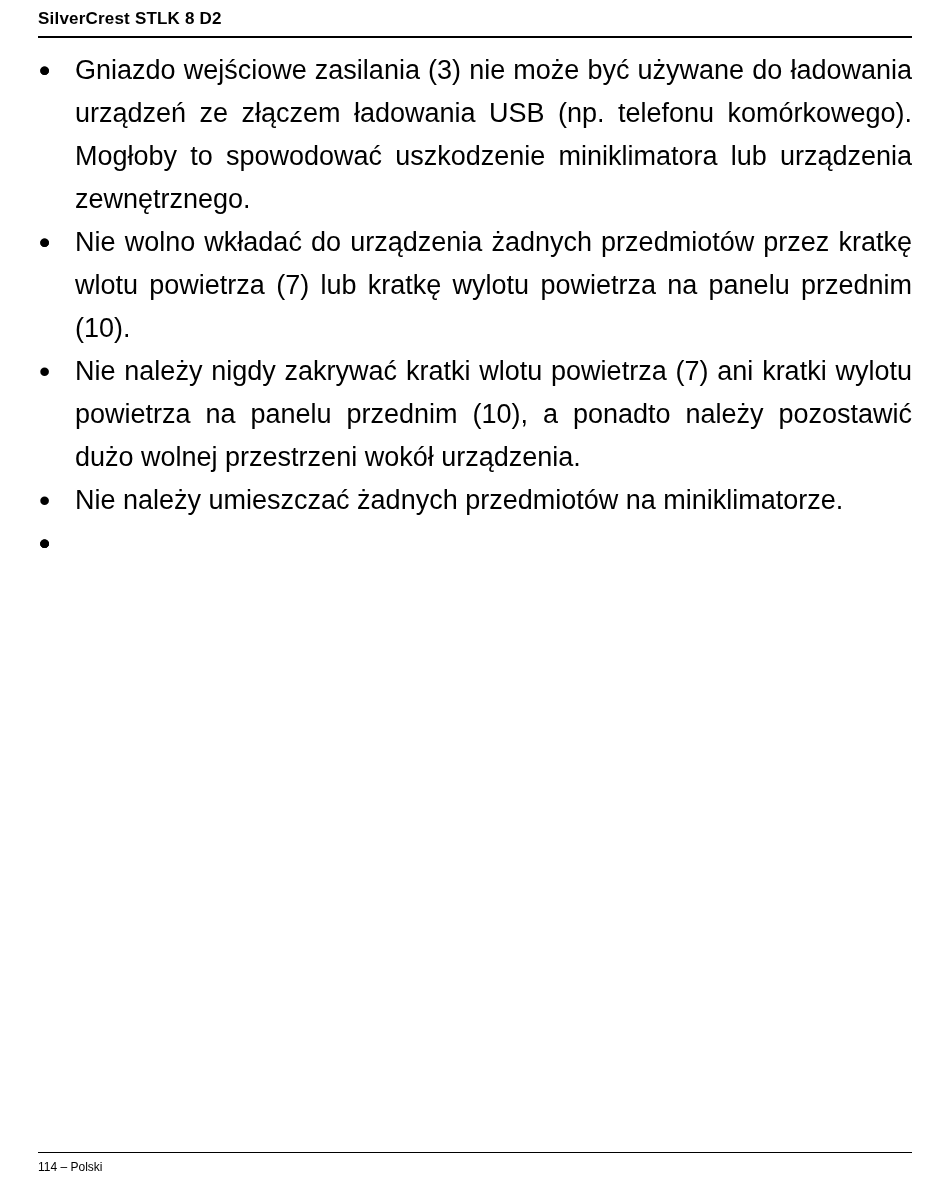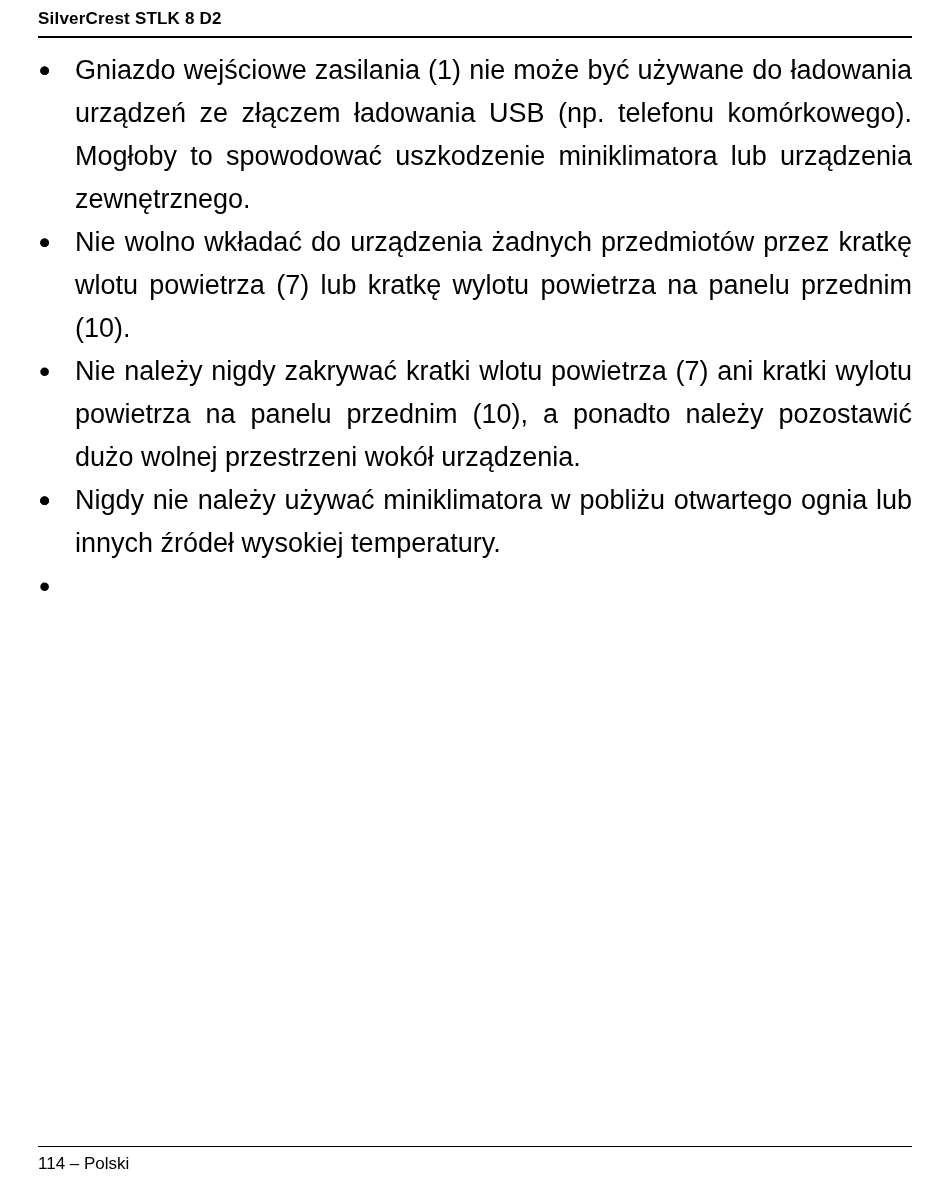--- a/index.html
+++ b/index.html
@@ -56,63 +56,63 @@
     }
     ul.bullet-list li .bullet {
       position: absolute;
       left: 1px;
       top: 0;
       font-size: 32px;
       line-height: 43px;
       text-align: left;
     }
     .doc-footer {
-      font-size: 17px;
+      font-size: 12px;
       font-weight: 400;
       padding-top: 7px;
       padding-bottom: 11px;
     }
   </style>
 </head>
 <body>
 
 <div class="page">
 
   <div class="doc-header">SilverCrest STLK 8 D2</div>
   <hr class="rule">
 
   <div class="content">
     <ul class="bullet-list">
       <li>
         <span class="bullet">•</span>
       </li>
       <li>
         <span class="bullet">•</span>
-        <span>Gniazdo wejściowe zasilania (1) nie może być używane do ładowania urządzeń ze złączem ładowania USB (np. telefonu komórkowego). Mogłoby to spowodować uszkodzenie miniklimatora lub urządzenia zewnętrznego.</span>
+        <span>Gniazdo wejściowe zasilania (3) nie może być używane do ładowania urządzeń ze złączem ładowania USB (np. telefonu komórkowego). Mogłoby to spowodować uszkodzenie miniklimatora lub urządzenia zewnętrznego.</span>
       </li>
       <li>
         <span class="bullet">•</span>
       </li>
       <li>
         <span class="bullet">•</span>
         <span>Nie wolno wkładać do urządzenia żadnych przedmiotów przez kratkę wlotu powietrza (7) lub kratkę wylotu powietrza na panelu przednim (10).</span>
       </li>
       <li>
         <span class="bullet">•</span>
         <span>Nie należy nigdy zakrywać kratki wlotu powietrza (7) ani kratki wylotu powietrza na panelu przednim (10), a ponadto należy pozostawić dużo wolnej przestrzeni wokół urządzenia.</span>
       </li>
       <li>
         <span class="bullet">•</span>
+        <span>Nie należy umieszczać żadnych przedmiotów na miniklimatorze.</span>
       </li>
       <li>
         <span class="bullet">•</span>
       </li>
       <li>
         <span class="bullet">•</span>
-        <span>Nigdy nie należy używać miniklimatora w pobliżu otwartego ognia lub innych źródeł wysokiej temperatury.</span>
       </li>
       <li>
         <span class="bullet">•</span>
       </li>
     </ul>
   </div>
 
   <hr class="rule rule-thin">
   <div class="doc-footer">114 – Polski</div>
 

